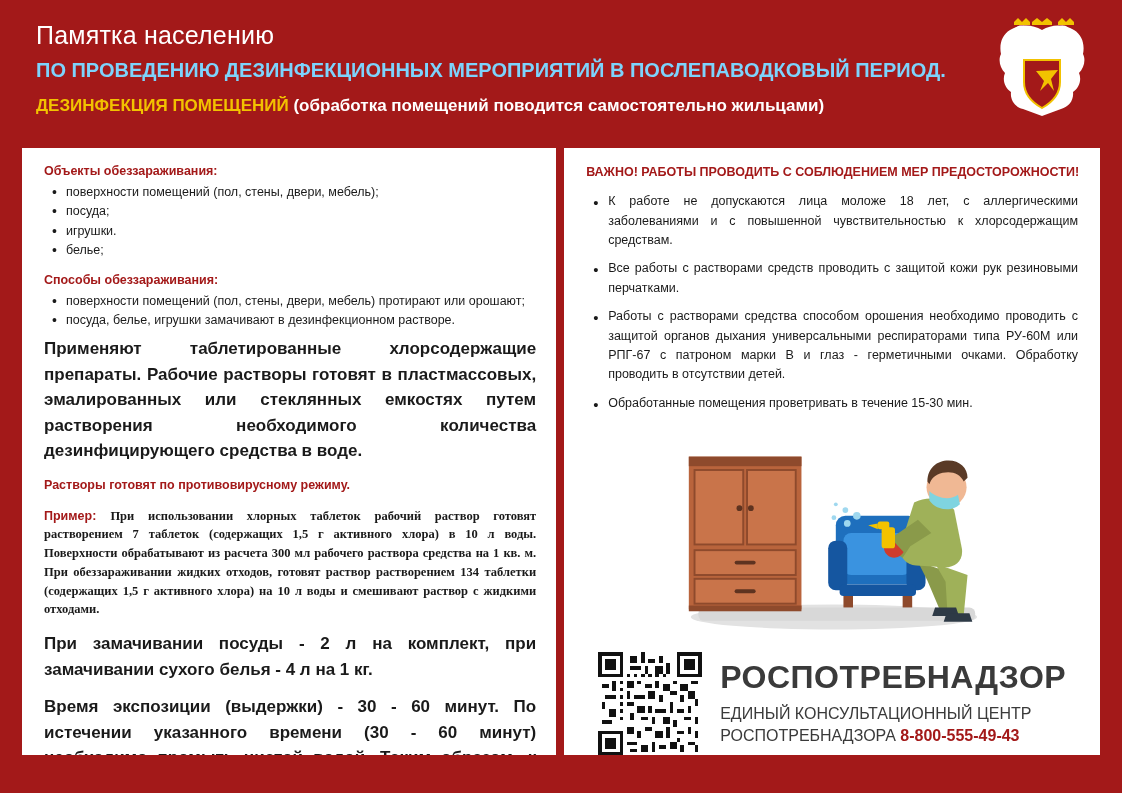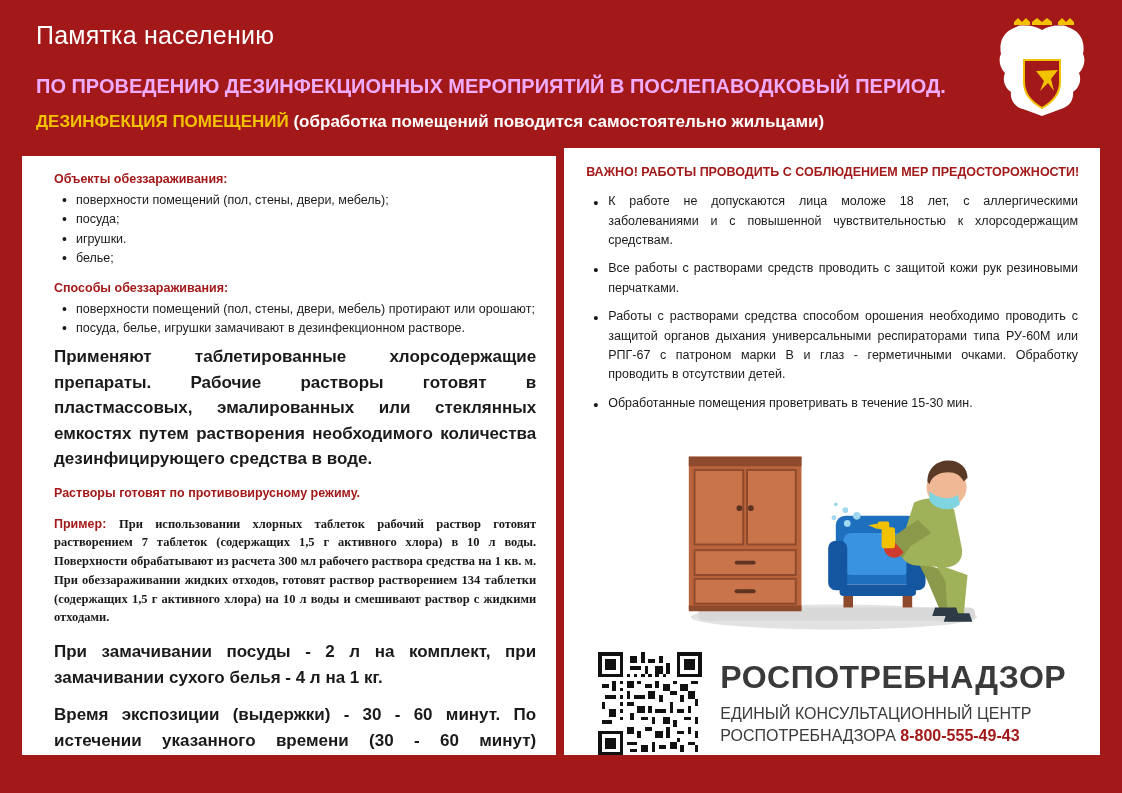--- a/index.html
+++ b/index.html
@@ -23,25 +23,25 @@
   .header {
     position: relative;
     padding: 22px 30px 10px 36px;
     height: 148px;
   }
   .header-title-1 {
     color: #ffffff;
     font-size: 25px;
     font-weight: normal;
     letter-spacing: 0.2px;
-    margin: 0 0 25px 0;
+    margin: 0 0 9px 0;
     line-height: 1.1;
   }
   .header-title-2 {
-    color: #f0abfc;
+    color: #7dd3fc;
     font-size: 20px;
     font-weight: bold;
     margin: 0 0 14px 0;
     line-height: 1.15;
   }
   .header-title-3 {
     font-size: 17px;
     font-weight: bold;
     margin: 0;
     line-height: 1.15;
@@ -61,23 +61,22 @@
   .content {
     position: relative;
     margin: 0 22px 0 22px;
     display: flex;
     gap: 0;
     height: 607px;
   }
   .panel-left {
     width: 538px;
     background: #ffffff;
-    padding: 16px 20px 10px 32px;
+    padding: 16px 20px 10px 22px;
     overflow: hidden;
-    margin-top: 8px;
   }
   .panel-right {
     width: 540px;
     background: #ffffff;
     margin-left: 8px;
     display: flex;
     flex-direction: column;
     overflow: hidden;
   }
 

